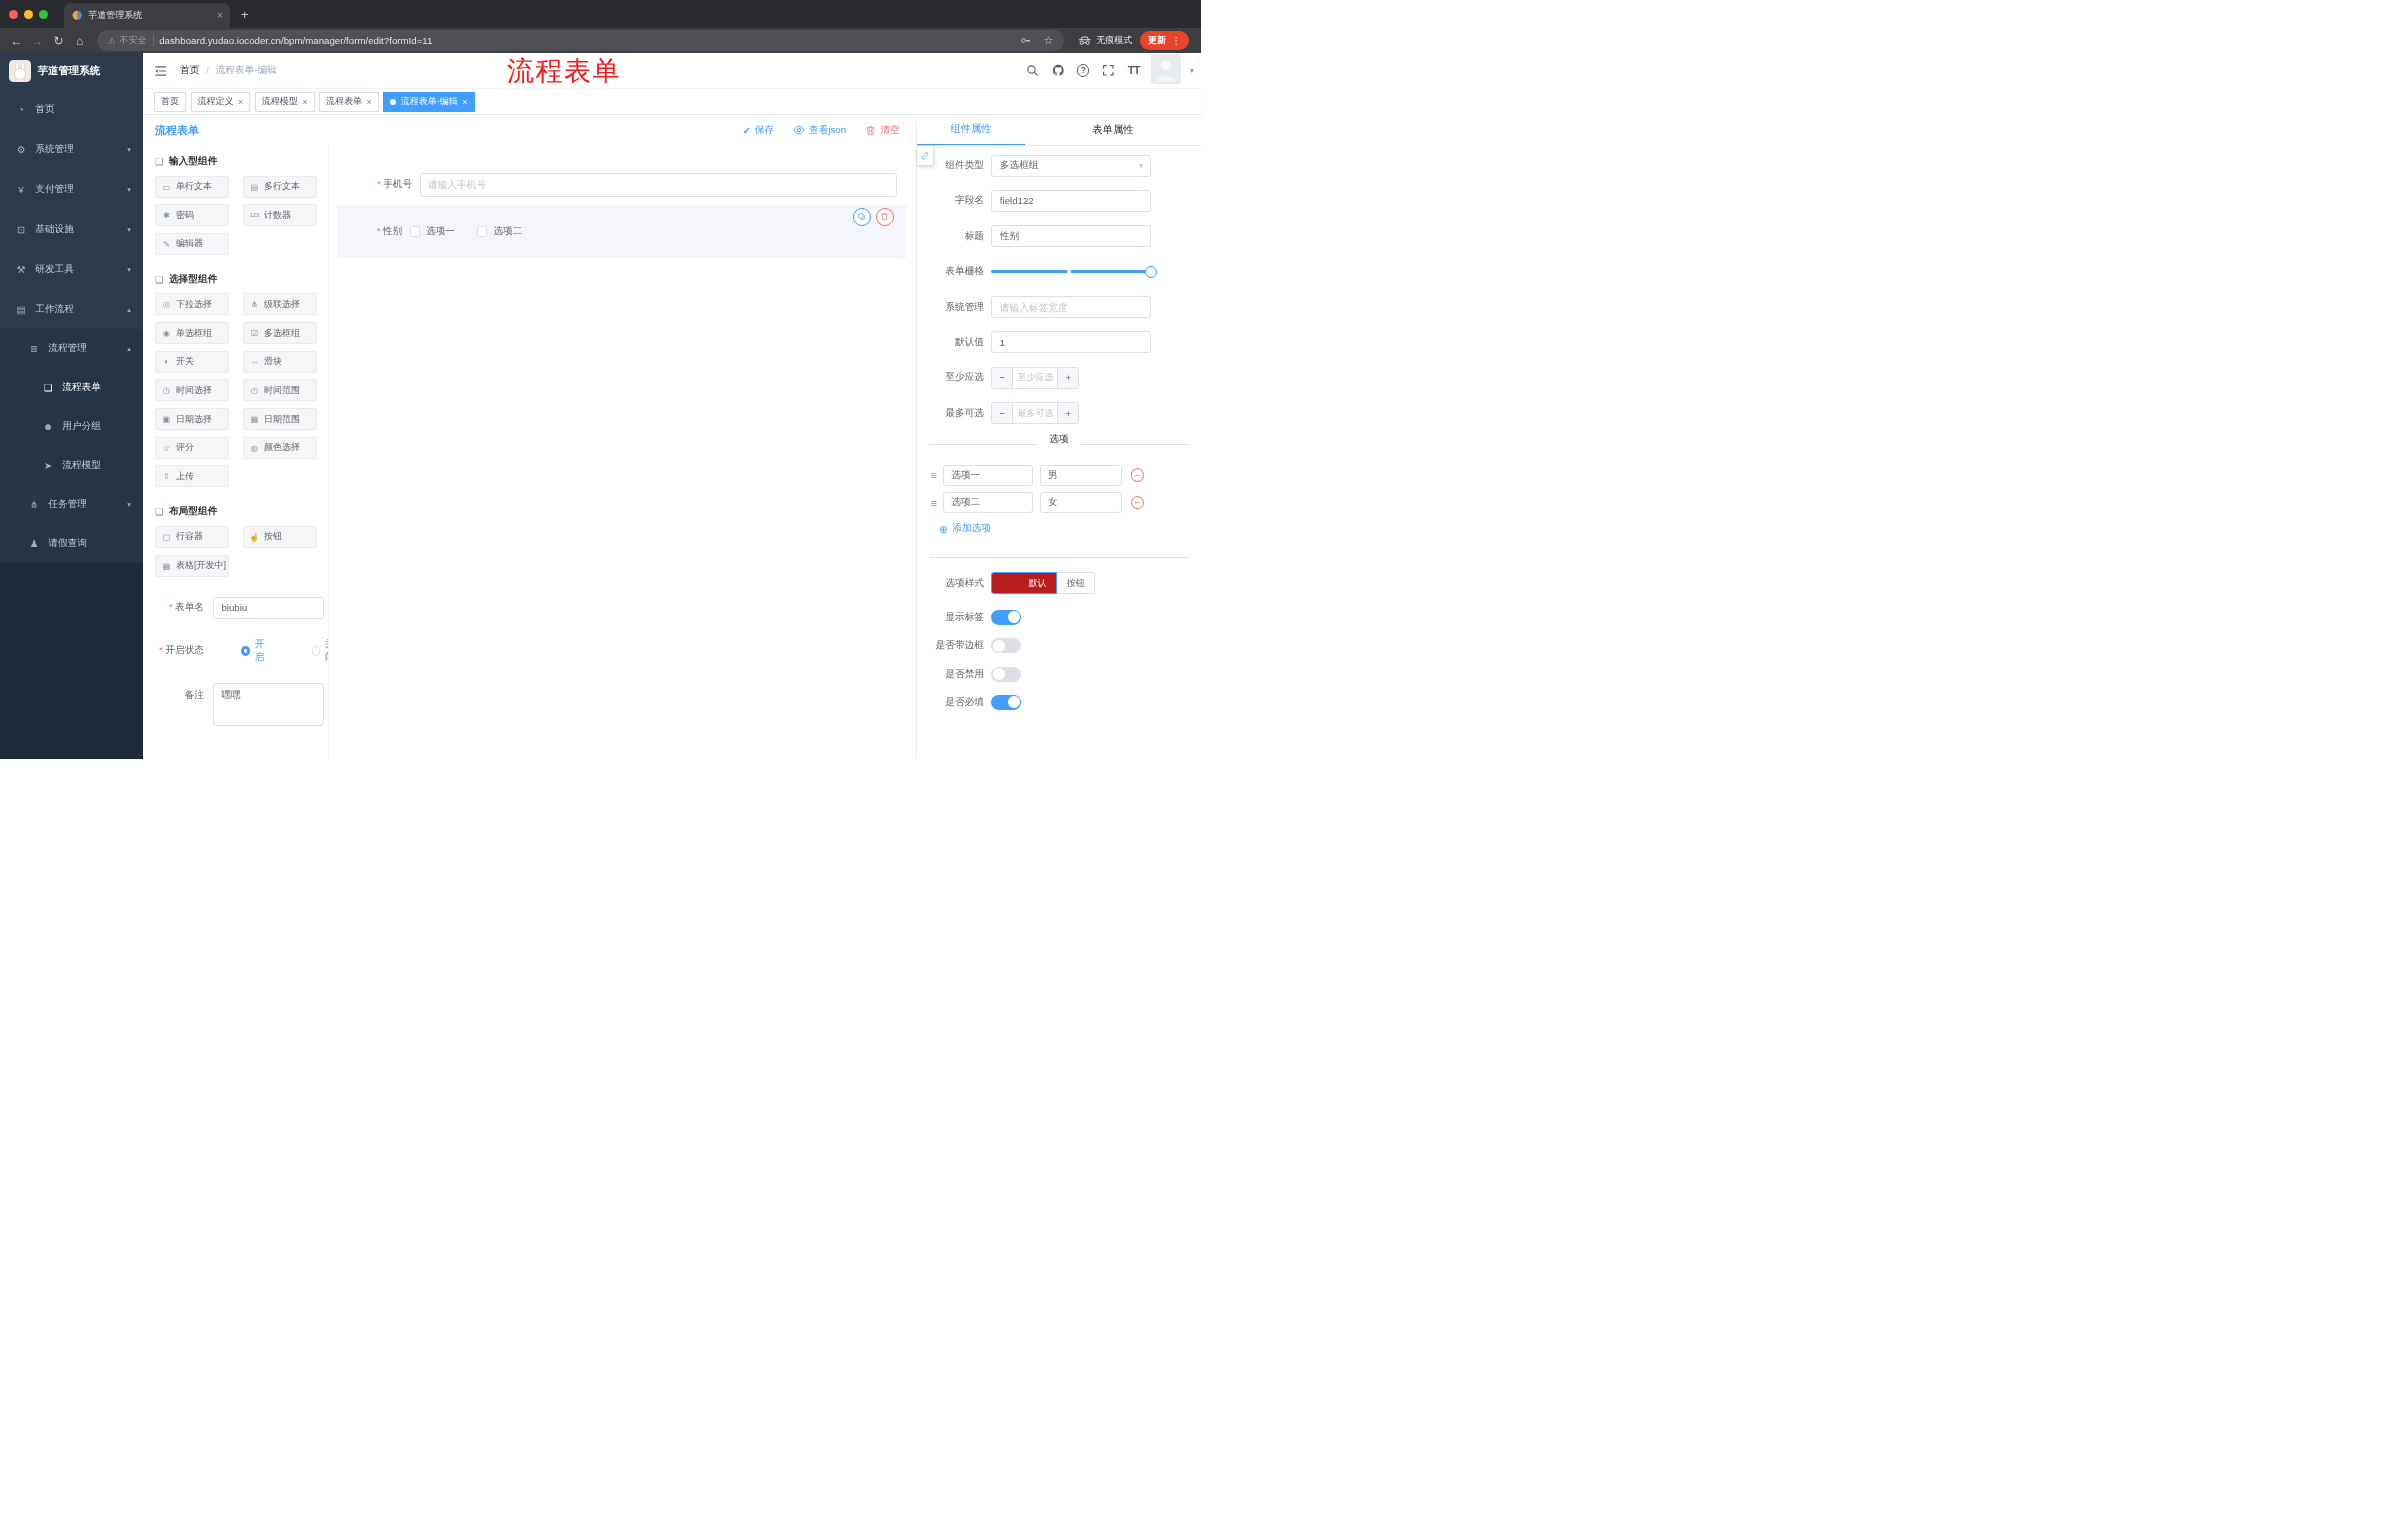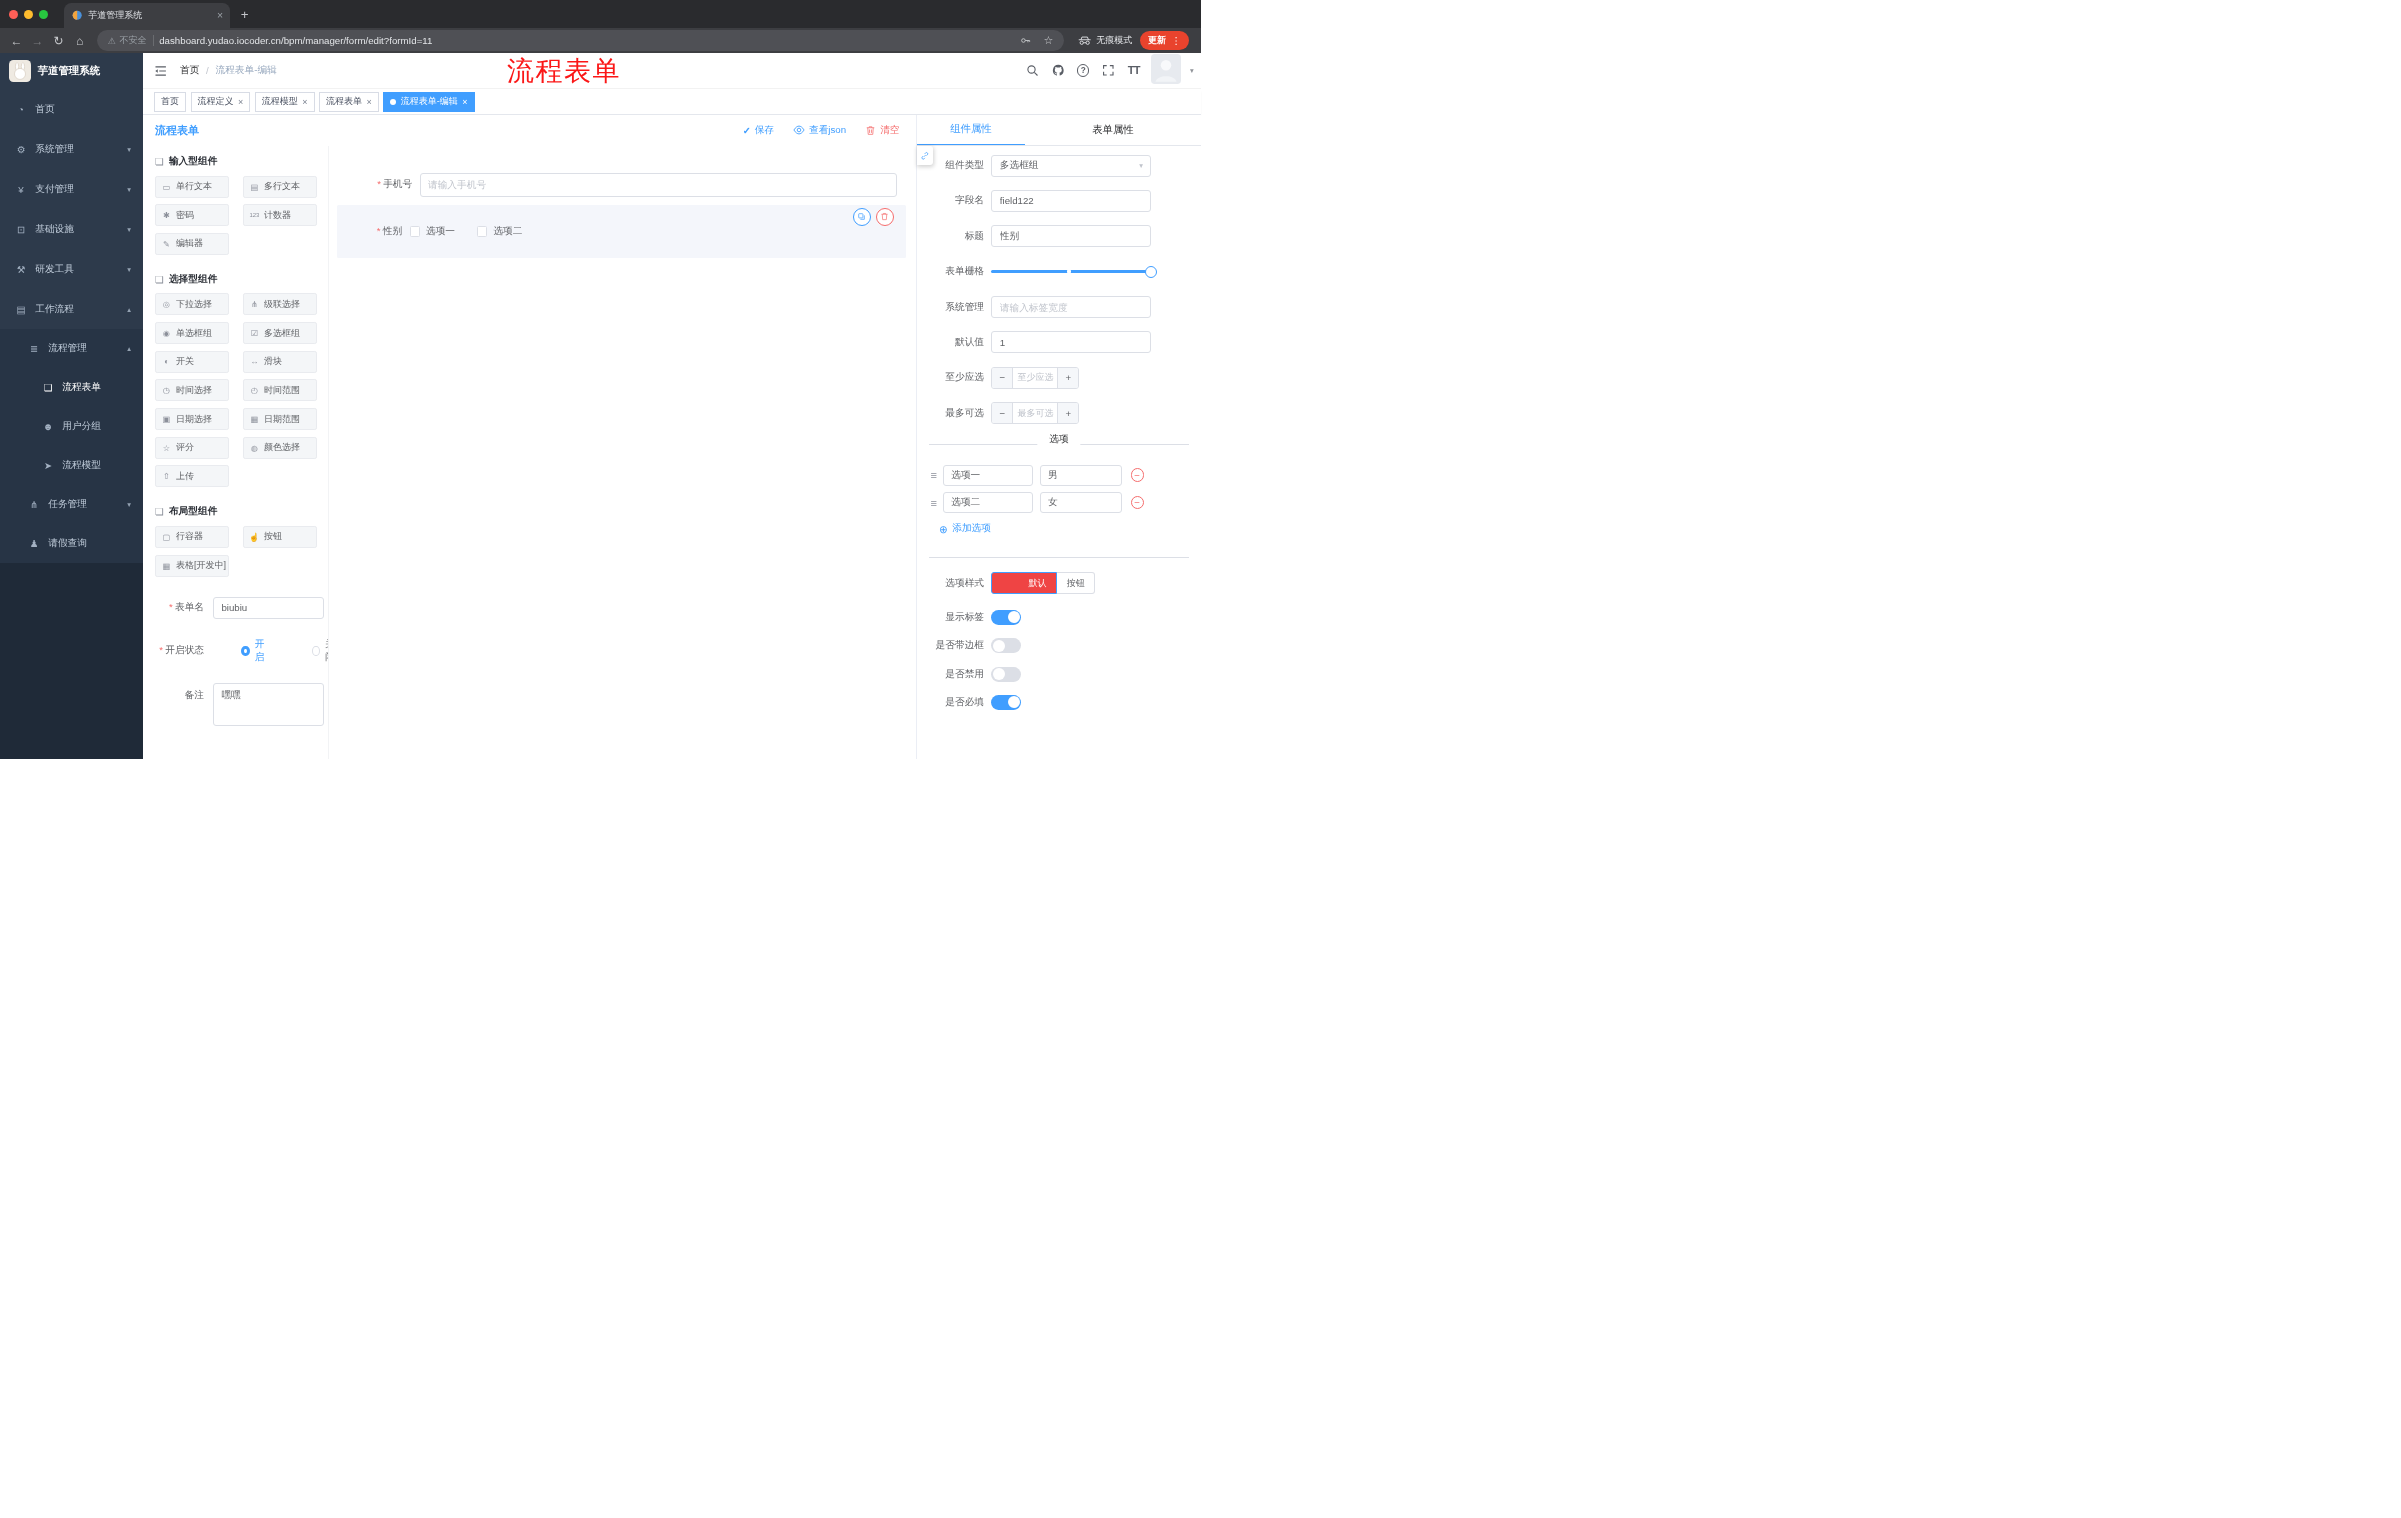--- a/index.html
+++ b/index.html
@@ -144,21 +144,21 @@
   .opt-val { width:82px; height:21px; margin-left:0.7px; }
   .opt-del { width:13.4px; height:13.4px; border-radius:50%; border:1.1px solid #F56C6C; color:#F56C6C; display:flex; align-items:center; justify-content:center; font-size:9.7px; margin-left:3px; flex:none; }
   .add-opt { display:flex; align-items:center; gap:4.5px; color:#409EFF; font-size:9.7px; margin:9px 0 0 22px; }
   .add-opt .ao-ico { font-size:10.4px; }
   .pline { border-top:0.7px solid #dcdfe6; margin:22px 12px 0; }
   .style-row { margin-top:14px; }
   .btn-group { display:flex; }
   .bg-item { height:22px; padding:0 9.7px; display:flex; align-items:center; font-size:9px; border:0.7px solid #dcdfe6; color:#606266; background:#fff; }
   .bg-item.first { border-radius:3px 0 0 3px; }
   .bg-item.last { border-radius:0 3px 3px 0; border-left:none; }
-  .bg-item.a { background:#ef4444; border-color:#409EFF; color:#fff;padding-left:36px; }
+  .bg-item.a { background:#b91c1c; border-color:#409EFF; color:#fff;padding-left:36px; }
   .sw-first { margin-top:15.6px; }
   .switch { width:30px; height:15px; border-radius:7.4px; position:relative; background:#dcdfe6; flex:none; }
   .switch.on { background:#409EFF; }
   .knob { position:absolute; top:1.5px; width:12px; height:12px; border-radius:50%; background:#fff; }
   .switch.on .knob { right:1.5px; }
   .switch.off .knob { left:1.5px; }
 </style>
 </head>
 <body>
 

